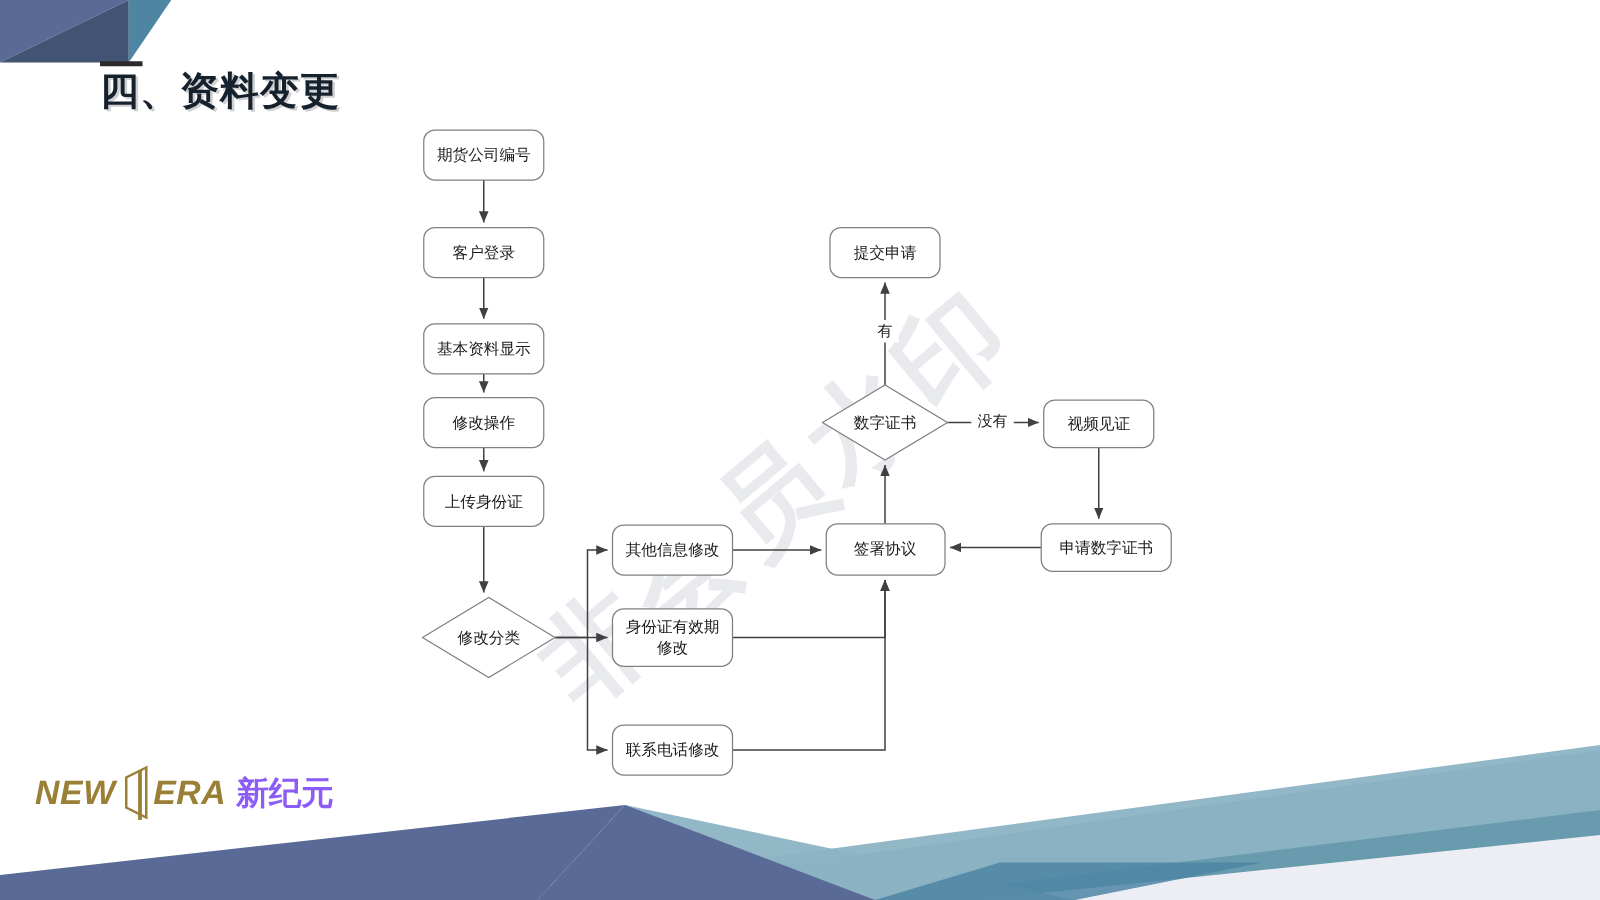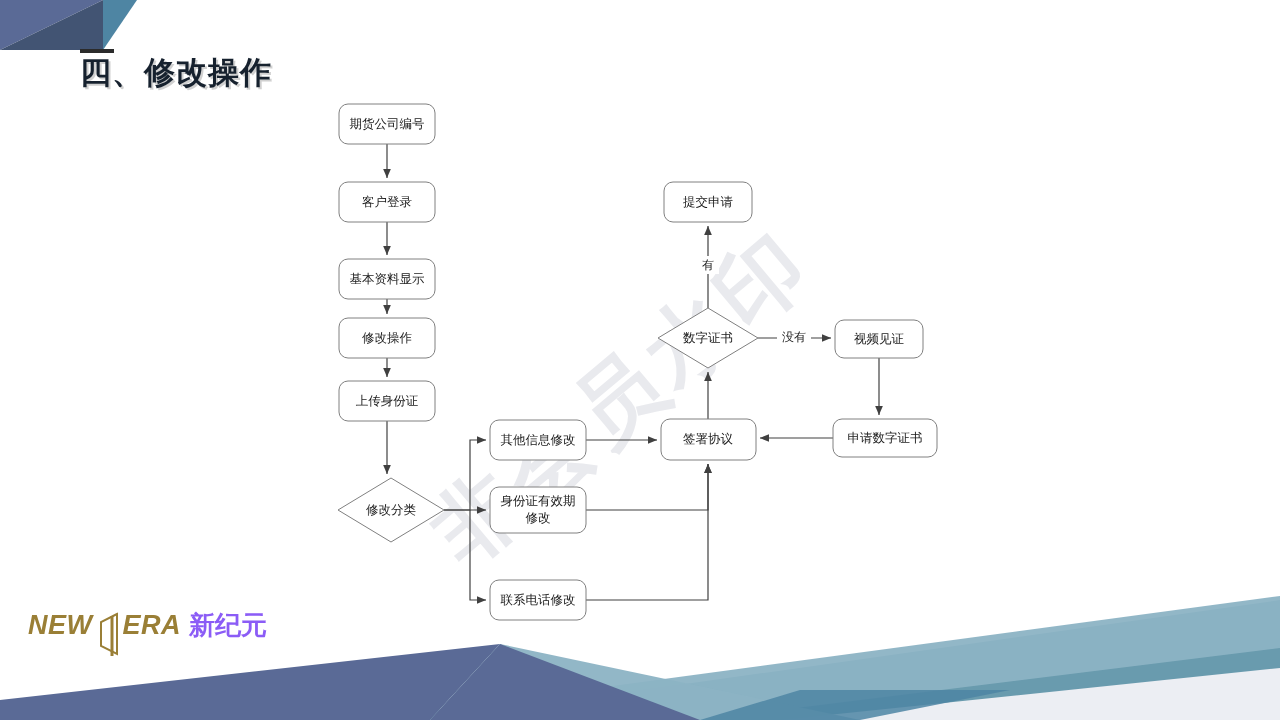--- a/index.html
+++ b/index.html
@@ -44,20 +44,21 @@
     font-family: "Liberation Sans", "DejaVu Sans", sans-serif;
     text-shadow: 2px 2px 0 rgba(150,150,150,0.45);
     white-space: nowrap;
   }
   .logo {
     position: absolute;
     left: 28px;
     top: 612px;
     z-index: 6;
     display: flex;
+    align-items: center;
     height: 44px;
   }
   .logo-word {
     font-family: "Liberation Sans", "DejaVu Sans", sans-serif;
     font-weight: bold;
     font-style: italic;
     font-size: 27px;
     color: #9a7f36;
     letter-spacing: 0.5px;
     line-height: 1;
@@ -127,21 +128,21 @@
     <polygon points="500,644 0,700 0,720 430,720" fill="#5a6a96"></polygon>
     <polygon points="500,644 860,720 430,720" fill="#8cb3c4" opacity="0.95"></polygon>
     <polygon points="500,644 700,720 430,720" fill="#5a6a96"></polygon>
     <polygon points="700,720 860,720 1010,690 800,690" fill="#4e85a3" opacity="0.85"></polygon>
   </svg>
 
   <svg class="wm-svg" viewBox="0 0 1280 720">
     <text class="wm-text" x="640" y="420" text-anchor="middle" transform="rotate(-40 640 420)">非会员水印</text>
   </svg>
 
-  <div class="title">四、修改操作</div>
+  <div class="title">四、资料变更</div>
 
   <svg class="flow-svg" viewBox="0 0 1280 720">
     <defs>
       <marker id="arrowEnd" markerWidth="9" markerHeight="9" refX="7.5" refY="3.2" orient="auto" markerUnits="strokeWidth">
         <path d="M0,0 L0,6.4 L7.6,3.2 z" fill="#404040"></path>
       </marker>
     </defs>
 
     <g>
       <line class="edge-line" x1="387" y1="144" x2="387" y2="178" marker-end="url(#arrowEnd)"></line>

